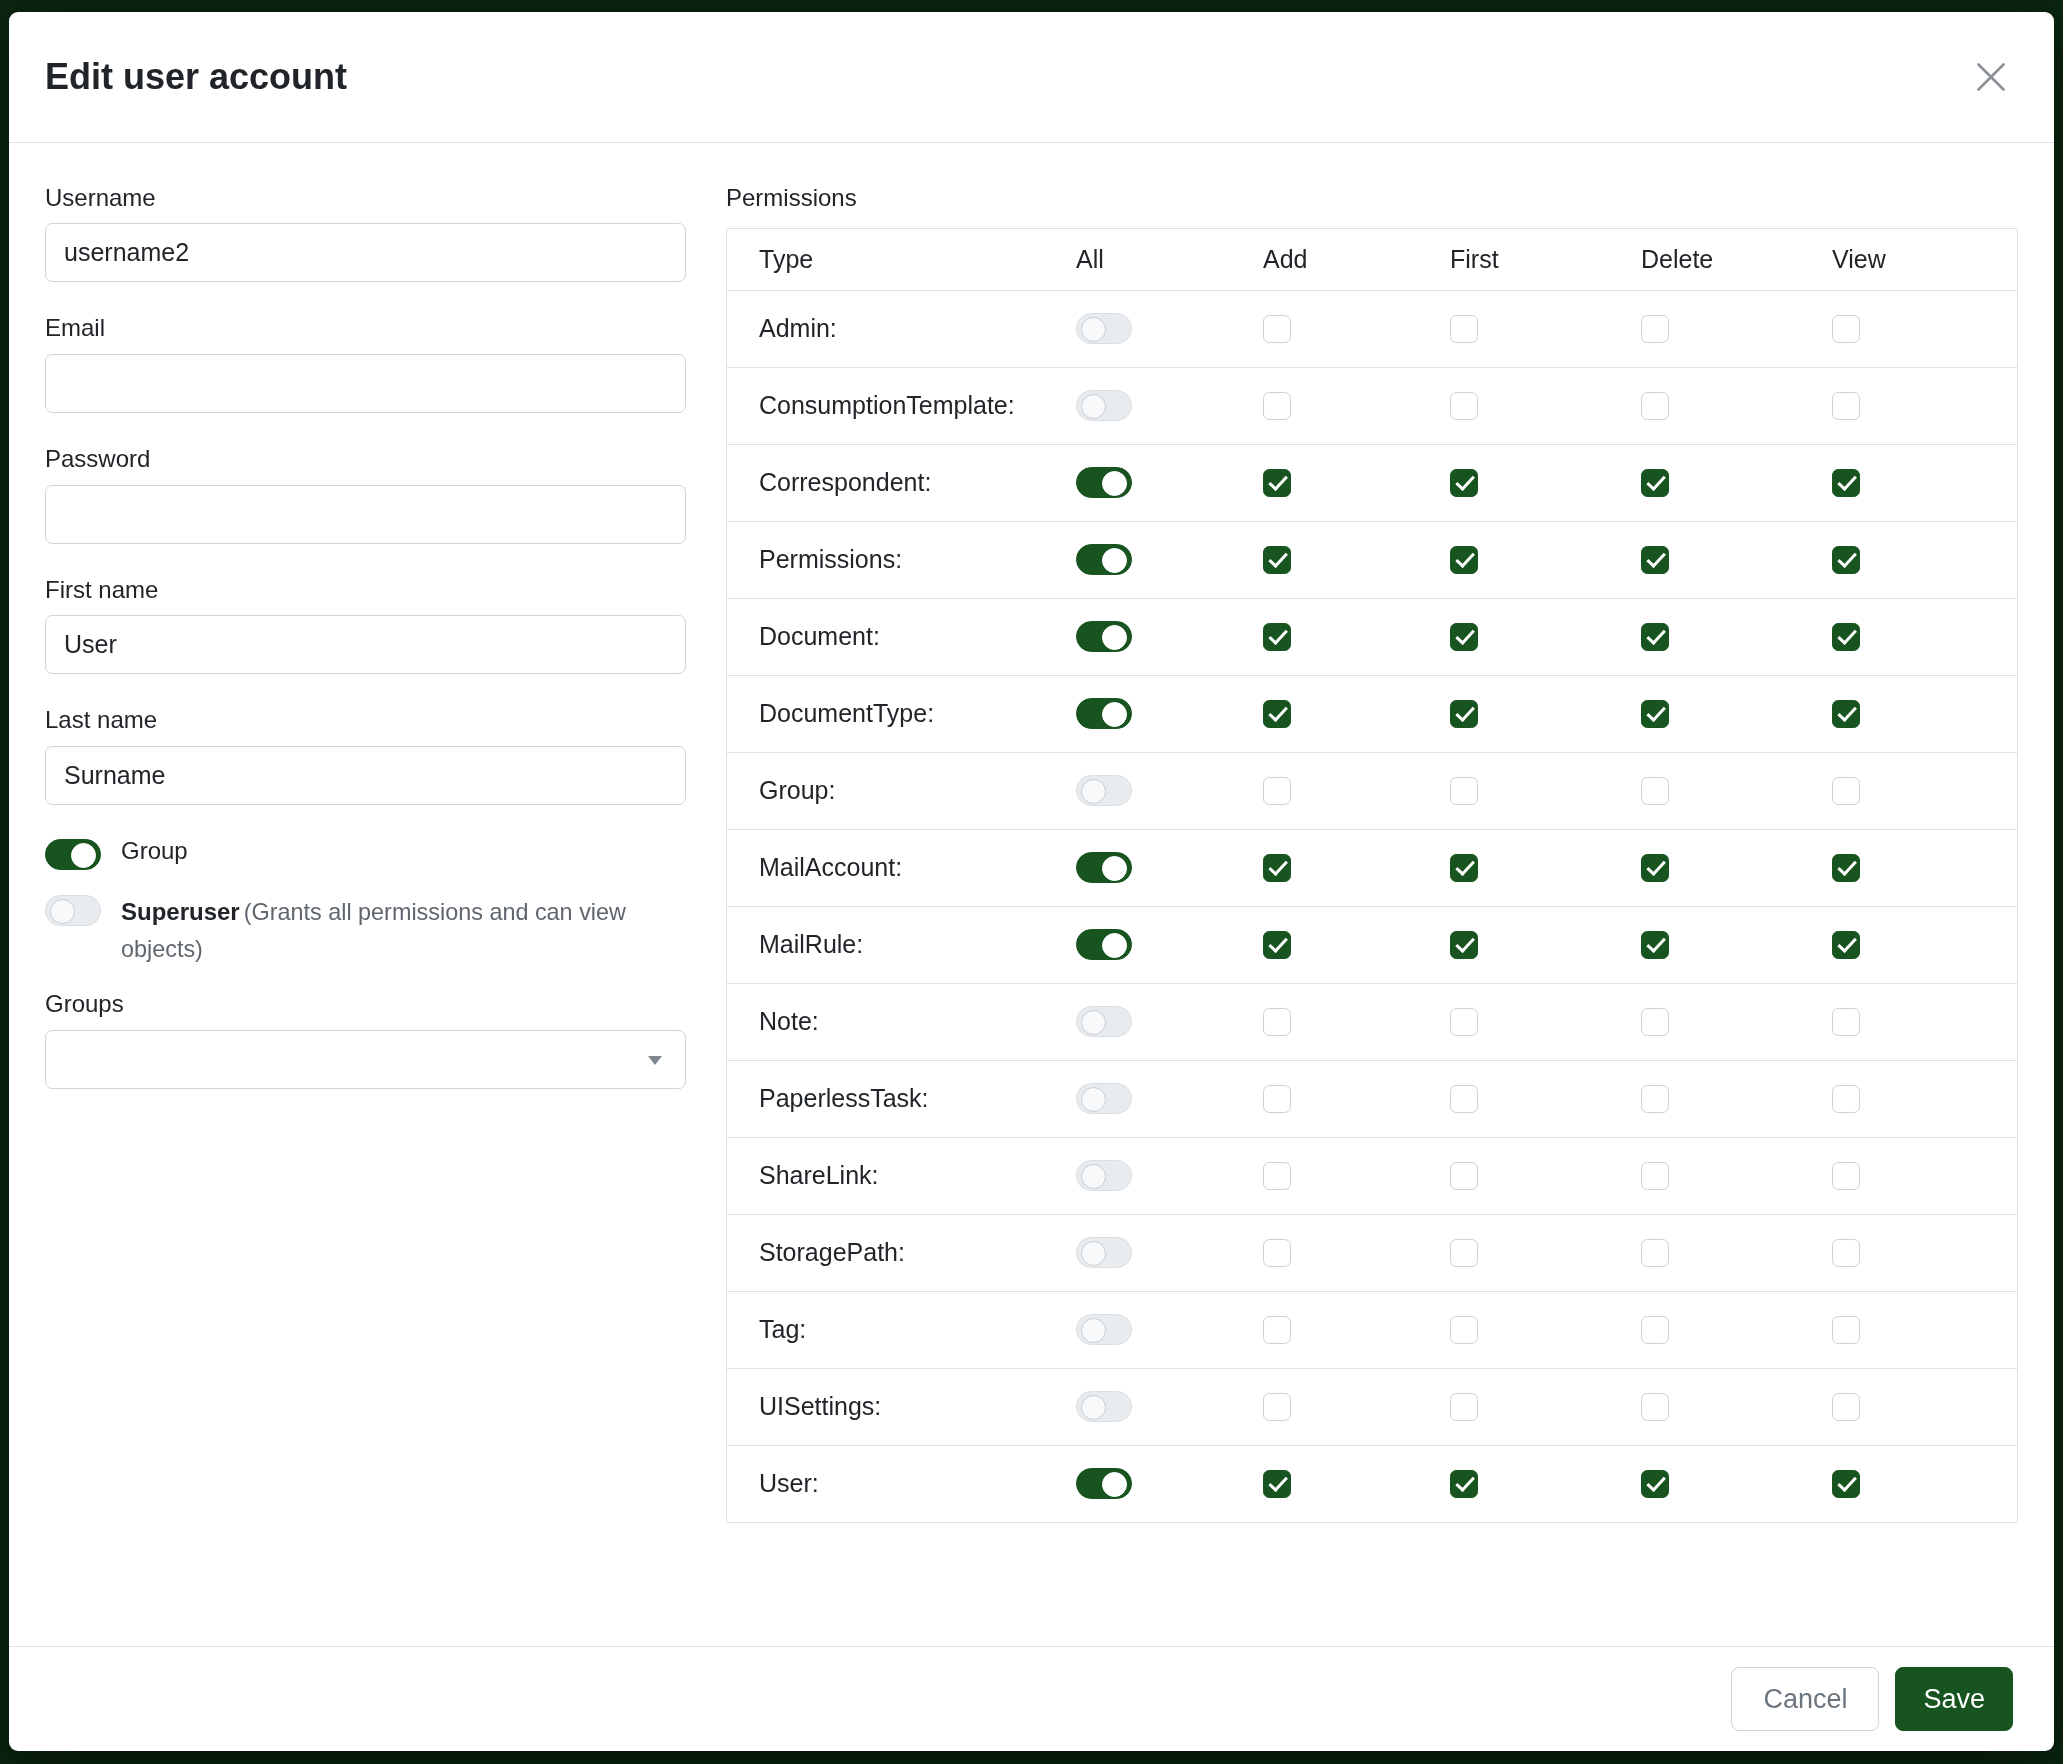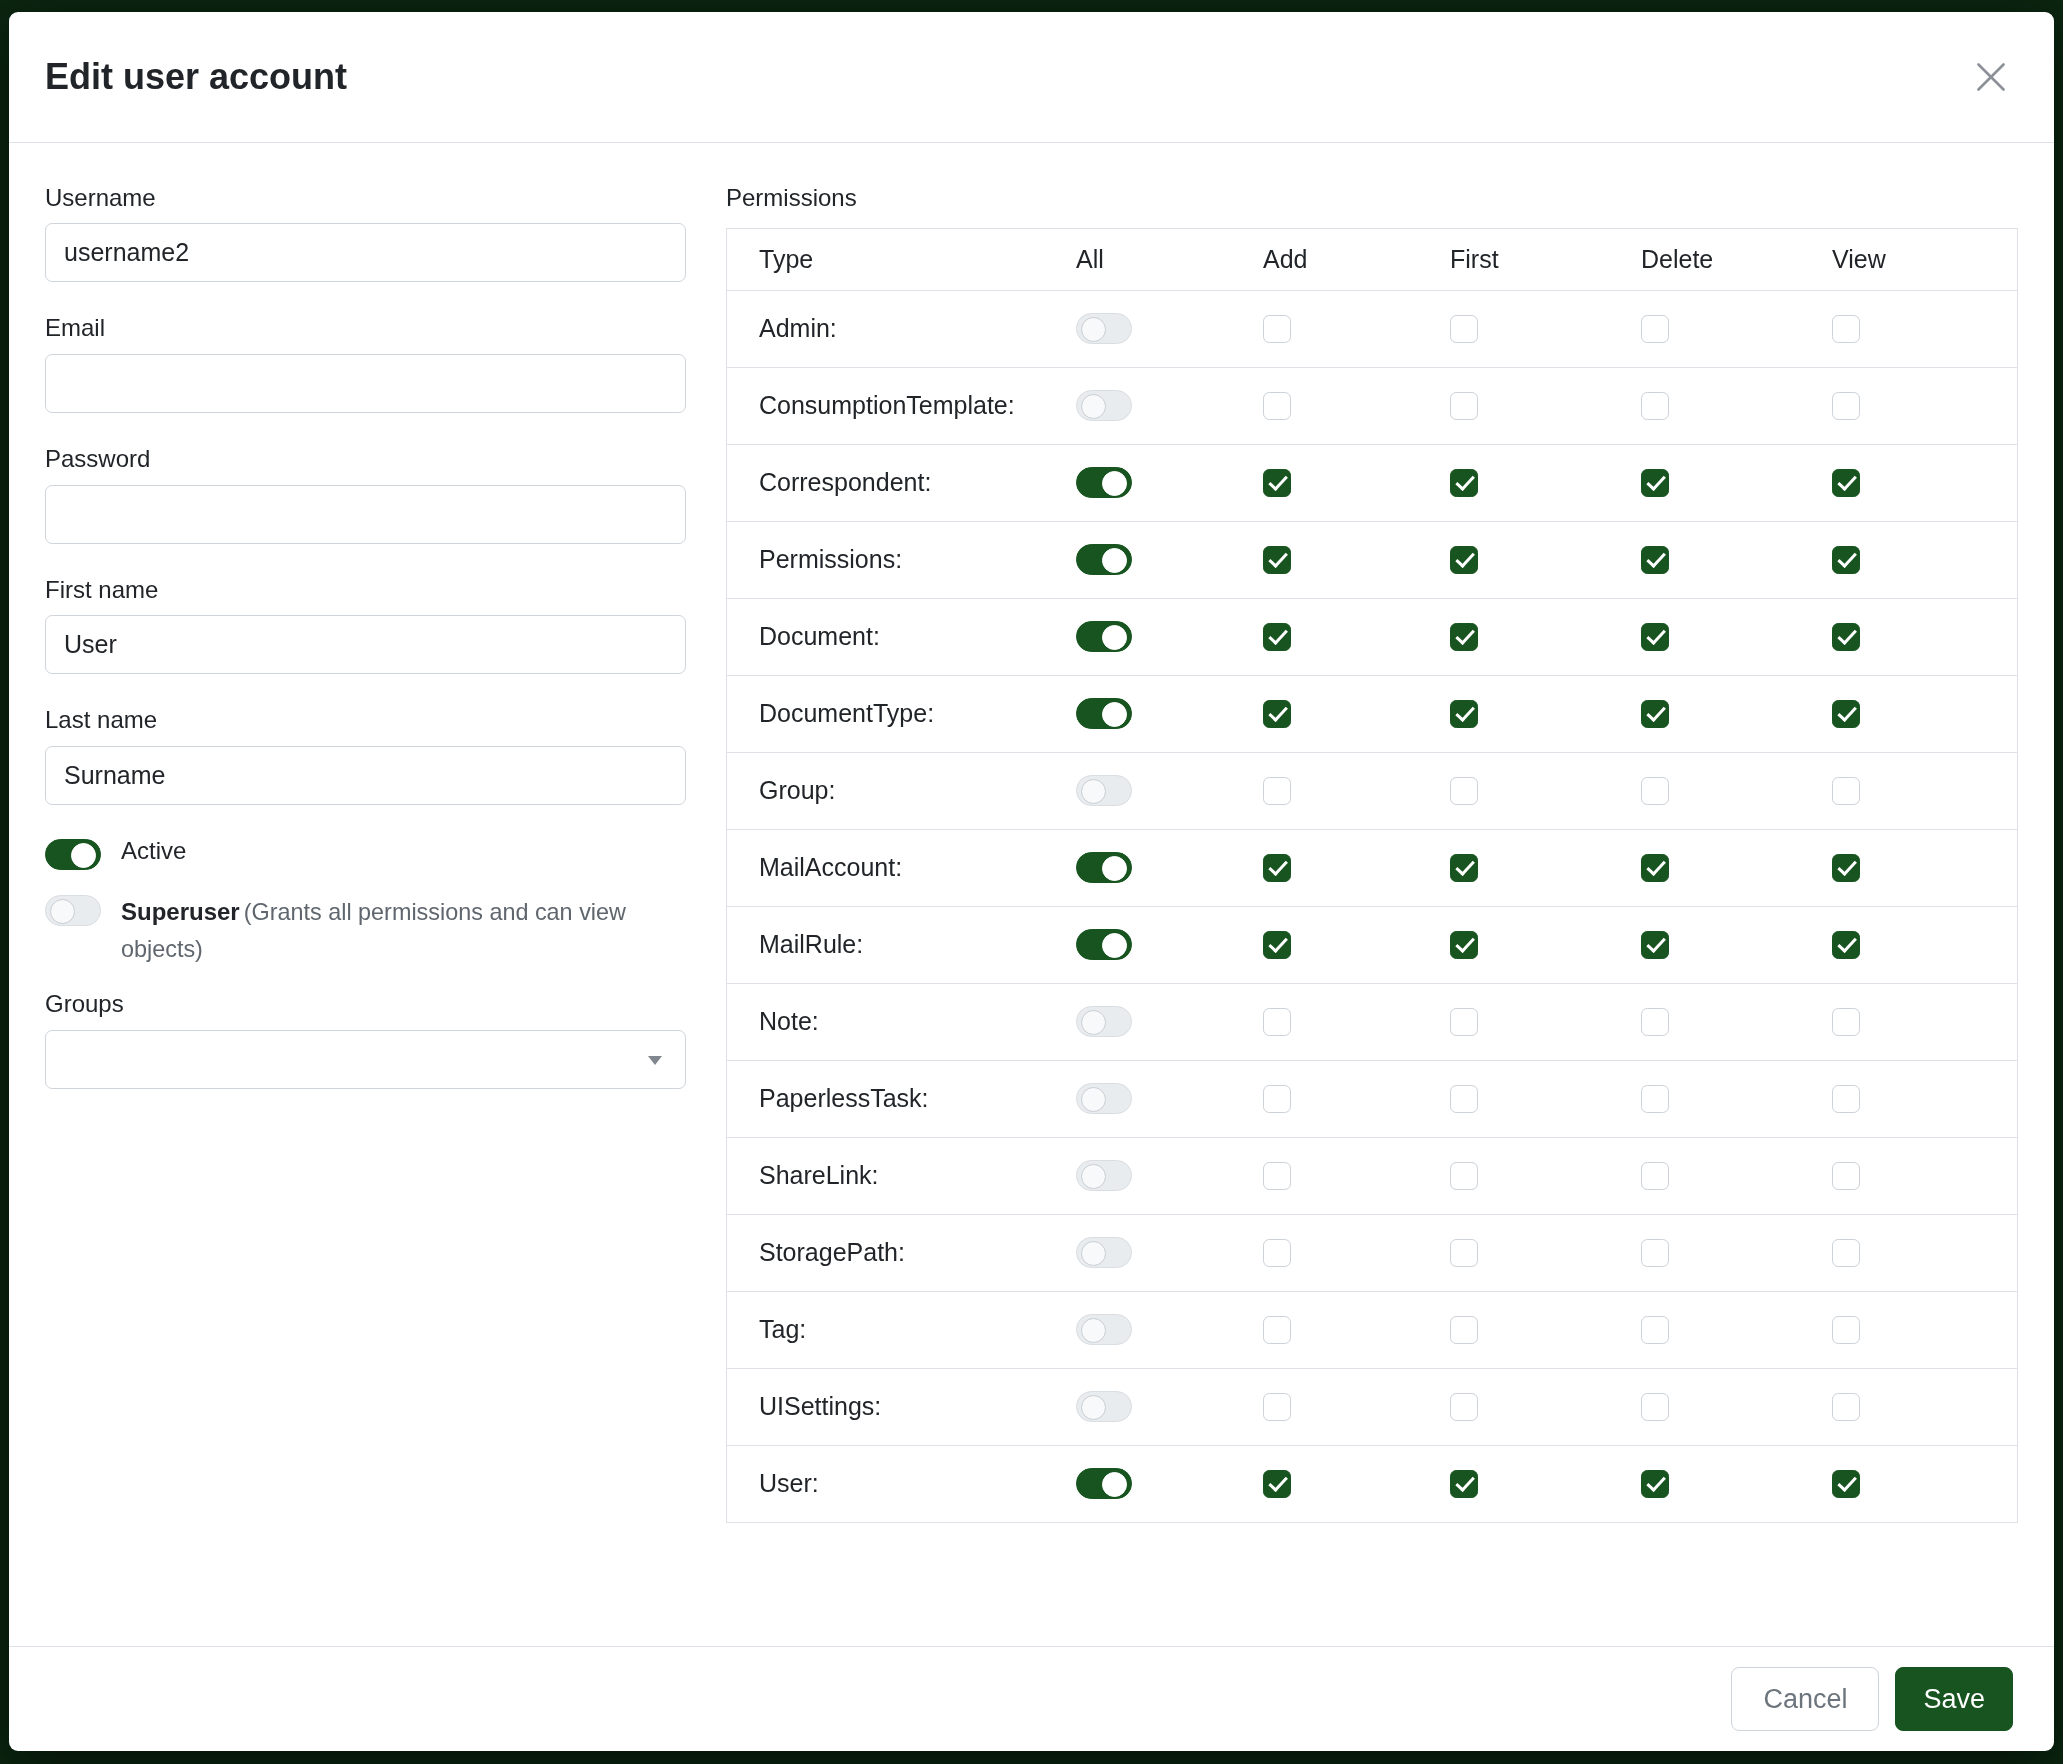--- a/index.html
+++ b/index.html
@@ -146,21 +146,21 @@
         <input class="text-input" type="text" value="User" style="">
       </div>
 
       <div class="field">
         <div class="field-label">Last name</div>
         <input class="text-input" type="text" value="Surname" style="">
       </div>
 
       <div class="toggle-row">
         <div class="toggle on"></div>
-        <div class="toggle-label">Active</div>
+        <div class="toggle-label">Group</div>
       </div>
 
       <div class="toggle-row">
         <div class="toggle"></div>
         <div class="toggle-text">
           <span class="toggle-label"><b>Superuser</b></span>
           <span class="hint">(Grants all permissions and can view objects)</span>
         </div>
       </div>
 

